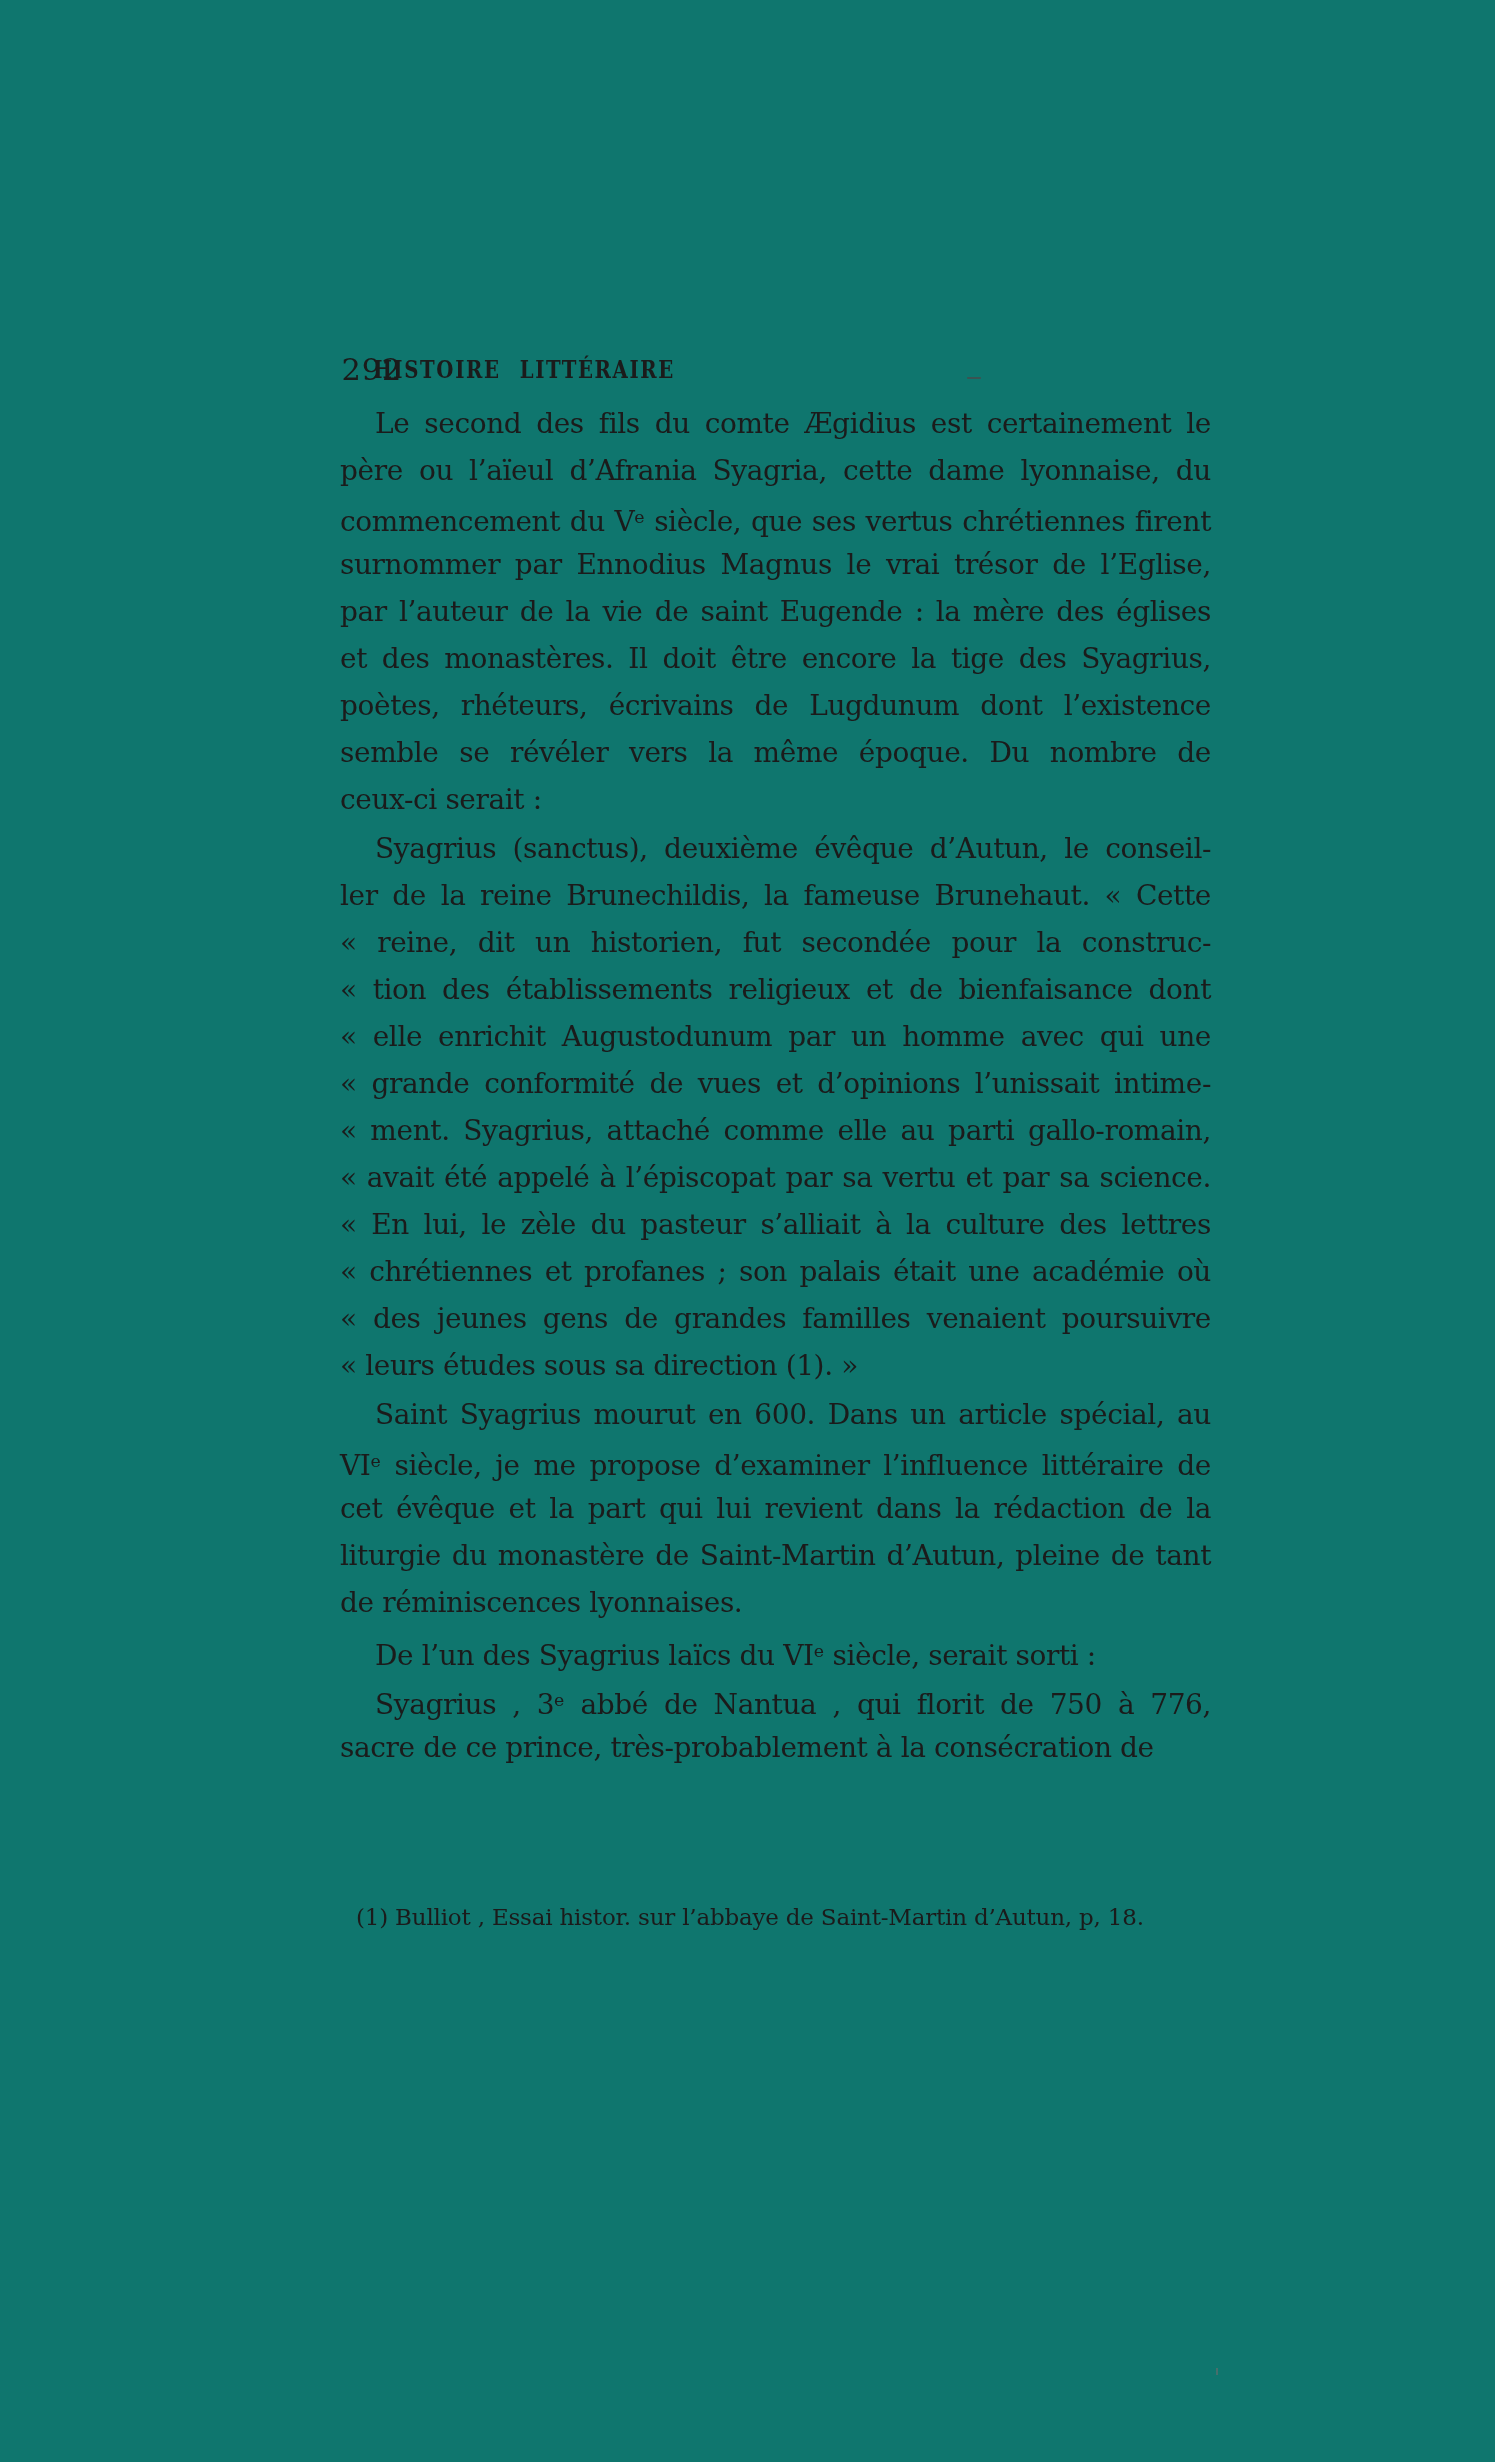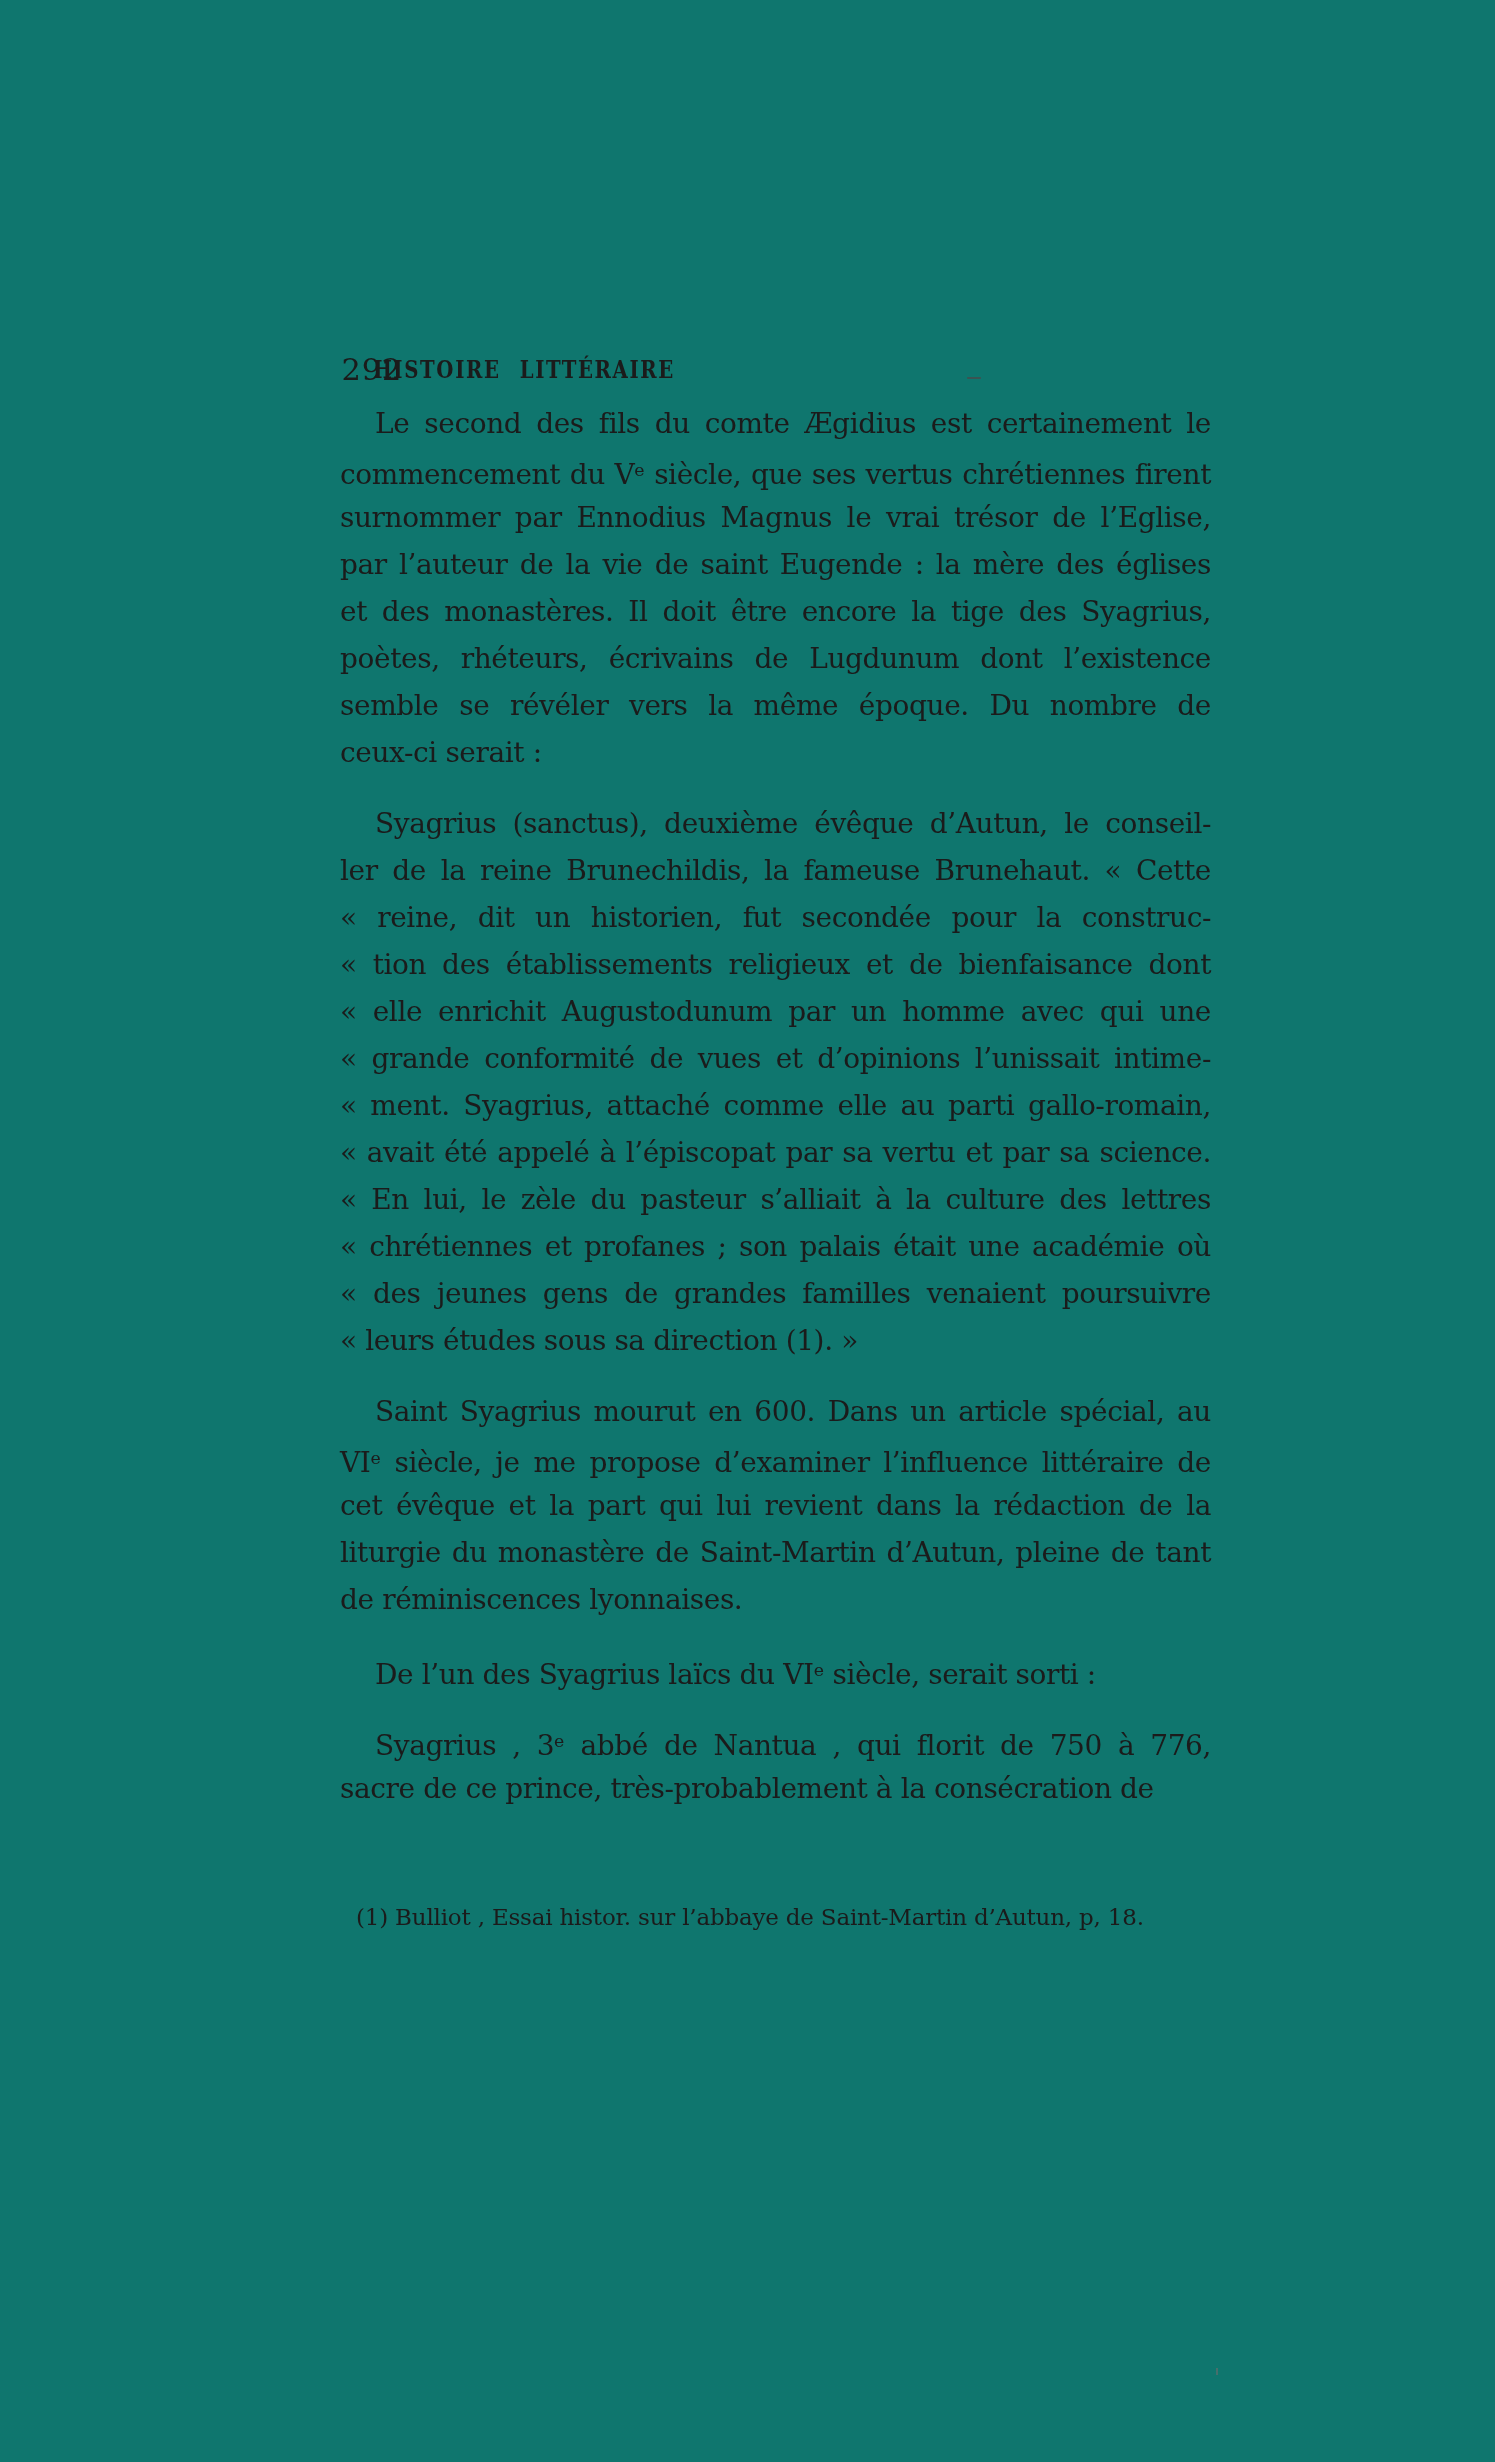--- a/index.html
+++ b/index.html
@@ -47,21 +47,21 @@
   .text-block {
     position: absolute;
     left: 340px;
     top: 400px;
     width: 871px;
     font-size: 28px;
     line-height: 47px;
     letter-spacing: -0.4px;
   }
   .para { margin: 0; }
-  .para + .para { margin-top: 24px; }
+  .para + .para { margin-top: 2px; }
   .line {
     text-align: justify;
     text-align-last: justify;
     height: 47px;
     overflow: visible;
   }
   .line.lastline { text-align-last: left; }
   .line.indent { padding-left: 35px; }
   .italic { }
   .sup { font-size: 62%; vertical-align: 0.45em; letter-spacing: 0; }
@@ -105,20 +105,21 @@
       <span class="header-title">HISTOIRE LITTÉRAIRE</span>
     </div>
   </div>
 
   <div class="artifact-dash"></div>
   <div class="artifact-speck"></div>
 
   <div class="text-block">
       <div class="para">
         <div class="line indent"><span>Le second des fils du comte Ægidius est certainement le</span></div>
+        <div class="line"><span>père ou l’aïeul d’Afrania Syagria, cette dame lyonnaise, du</span></div>
         <div class="line"><span>commencement du V</span><span class="sup">e</span><span> siècle, que ses vertus chrétiennes firent</span></div>
         <div class="line"><span>surnommer par Ennodius Magnus </span><span class="italic">le vrai trésor de l’Eglise</span><span>,</span></div>
         <div class="line"><span>par l’auteur de la vie de saint Eugende : </span><span class="italic">la mère des églises</span></div>
         <div class="line"><span class="italic">et des monastères.</span><span> Il doit être encore la tige des Syagrius,</span></div>
         <div class="line"><span>poètes, rhéteurs, écrivains de Lugdunum dont l’existence</span></div>
         <div class="line"><span>semble se révéler vers la même époque. Du nombre de</span></div>
         <div class="line lastline"><span>ceux-ci serait :</span></div>
       </div>
       <div class="para">
         <div class="line indent"><span>Syagrius (sanctus), deuxième évêque d’Autun, le conseil-</span></div>

